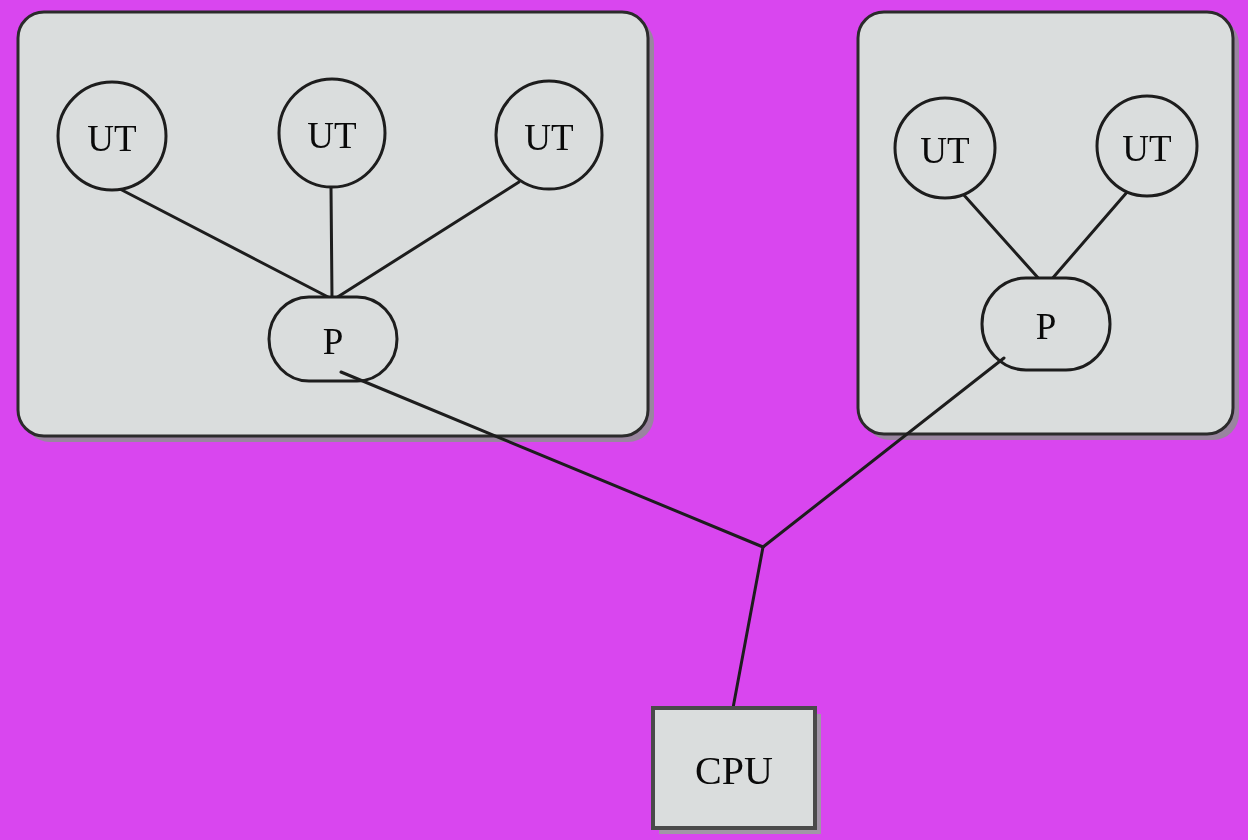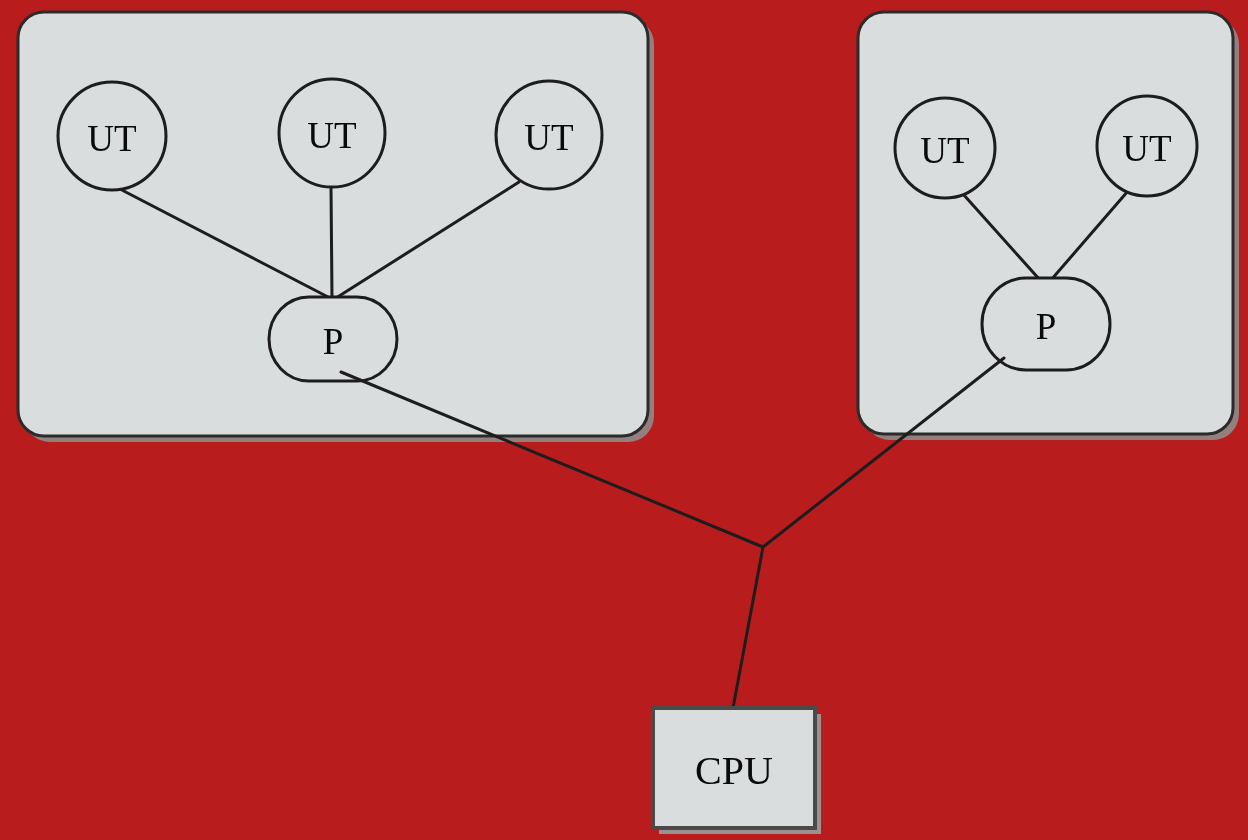--- a/index.html
+++ b/index.html
@@ -11,21 +11,21 @@
   body {
     width: 1248px;
     height: 840px;
     overflow: hidden;
     font-family: "Liberation Serif", "DejaVu Serif", serif;
   }
   #diagram-root {
     position: relative;
     width: 1248px;
     height: 840px;
-    background: #b91c1c;
+    background: #d946ef;
   }
   svg#diagram-canvas {
     position: absolute;
     top: 0;
     left: 0;
     width: 1248px;
     height: 840px;
     display: block;
   }
   .group-panel {

